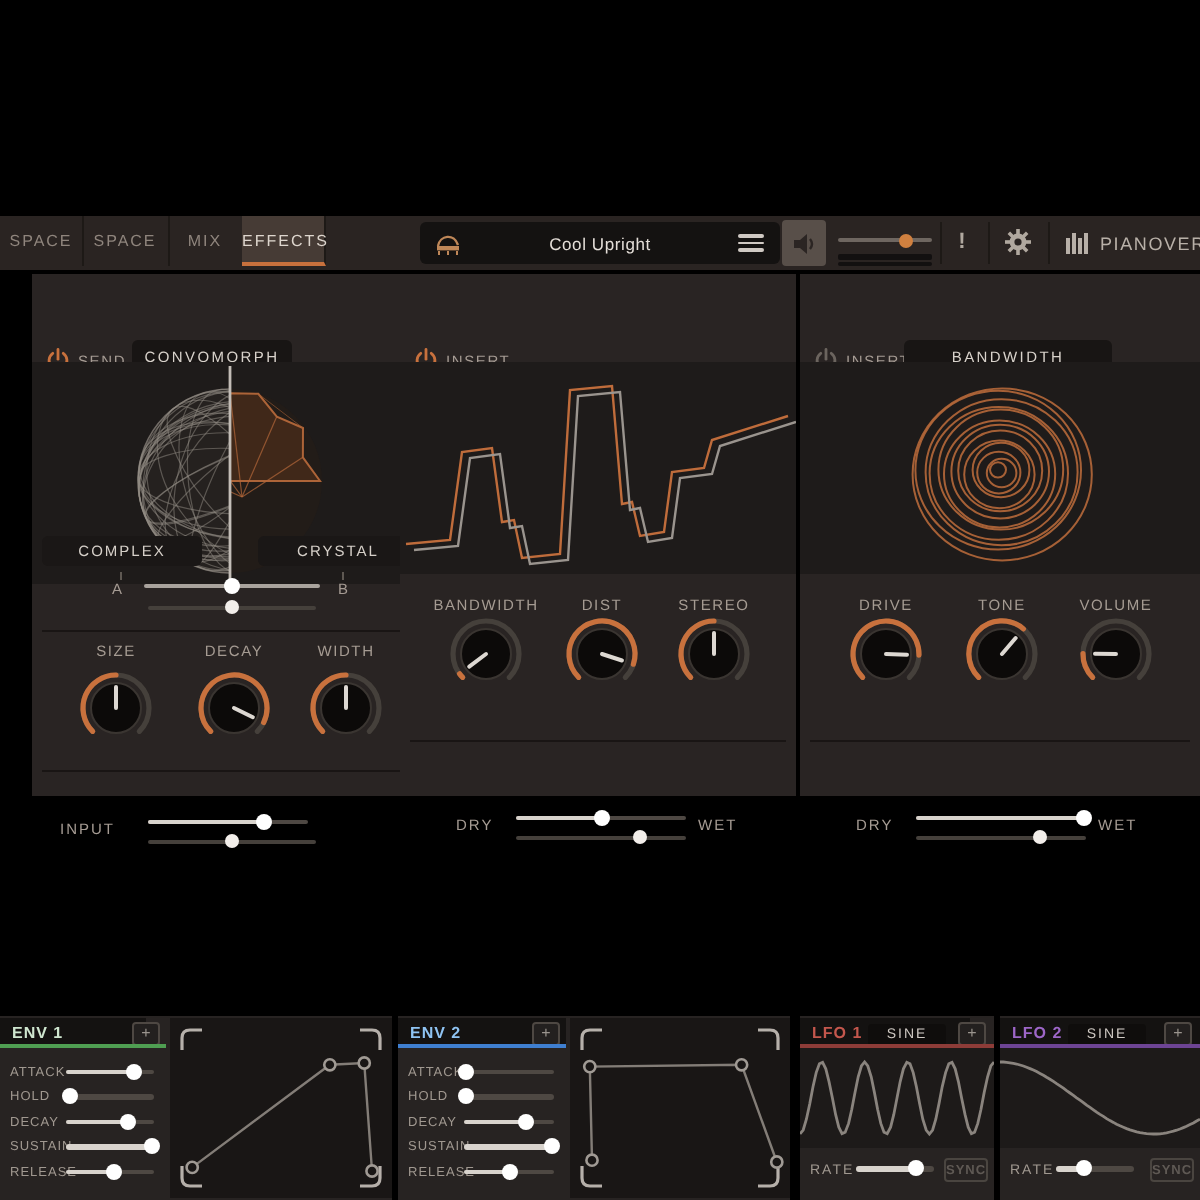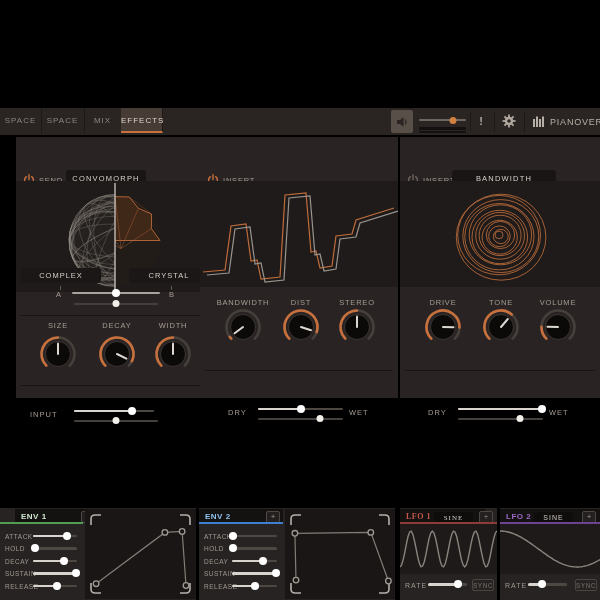--- a/index.html
+++ b/index.html
@@ -74,20 +74,35 @@
 
 <div id="stage">
 <div id="ui">
 
   <div id="topbar">
     <div class="tab" style="left:0;width:41px">SPACE</div>
     <div class="tab" style="left:41px;width:43px">SPACE</div>
     <div class="tab" style="left:84px;width:37px">MIX</div>
     <div class="tab active" style="left:121px;width:41px">EFFECTS</div>
 
+    <div id="presetbox">
+      <svg width="14" height="13" viewBox="0 0 14 13" style="margin-left:7px">
+        <path d="M2,8 C3,2.5 10,1.5 12,7.5" fill="none" stroke="#bf8758" stroke-width="1.2"></path>
+        <rect x="1.5" y="8" width="11" height="2.2" fill="#bf8758"></rect>
+        <rect x="2" y="10.5" width="1" height="2" fill="#bf8758"></rect>
+        <rect x="6.5" y="10.5" width="1" height="2" fill="#bf8758"></rect>
+        <rect x="11" y="10.5" width="1" height="2" fill="#bf8758"></rect>
+      </svg>
+      <div id="presetname">Cool Upright</div>
+      <div class="menuicon">
+            <div></div>
+            <div></div>
+            <div></div>
+          </div>
+    </div>
 
     <div id="speakerbox">
       <svg width="14" height="14" viewBox="0 0 14 14">
         <polygon points="2,5 5,5 8.5,2 8.5,12 5,9 2,9" fill="#2b2523"></polygon>
         <path d="M10,4.5 Q12,7 10,9.5" fill="none" stroke="#2b2523" stroke-width="1.2"></path>
       </svg>
     </div>
 
     <div id="volslider" class="vol">
       <div class="track"></div>
@@ -343,21 +358,21 @@
     </div>
     <div class="sliderlabel" style="left:149px;top:271px">WET</div>
     <div class="modslider" style="left:58px;top:278px;width:85px">
       <div class="track"></div>
           <div class="dot" style="left: 73%;"></div>
     </div>
   </div>
 
   <div id="modrow">
         <div class="mpanel" style="left: 0px; width: 196px;">
-          <div class="mhead" style="width: 73px; margin-left: 15px;">
+          <div class="mhead" style="width: 73px;">
             <div class="mtitle" style="color: rgb(207, 230, 207);">ENV 1</div>
             <div class="addbtn" style="left: 66px;">+</div>
           </div>
           <div class="underline" style="width: 83px; background: rgb(79, 158, 82);"></div>
           <div class="prow-label" style="left: 5px; top: 24.5px;">ATTACK</div>
           <div class="hslider" style="left: 33px; top: 23px; width: 44px;">
             <div class="track"></div>
             <div class="fill" style="width: 78%;"></div>
             <div class="dot" style="left: 78%;"></div>
           </div>
@@ -439,21 +454,21 @@
               <path d="M6,74 L6,80 Q6,84 10,84 L16,84" fill="none" stroke="#b6b0aa" stroke-width="1.6"></path>
               <path d="M94,84 L100,84 Q104,84 104,80 L104,74" fill="none" stroke="#b6b0aa" stroke-width="1.6"></path>
               <polyline points="11,71.10000000000001 9.9,24.3 85.8,23.400000000000002 103.39999999999999,72" fill="none" stroke="#837d77" stroke-width="1.2"></polyline>
               <circle cx="11" cy="71.10000000000001" r="2.8" fill="#191615" stroke="#a09a94" stroke-width="1.3"></circle>
               <circle cx="9.9" cy="24.3" r="2.8" fill="#191615" stroke="#a09a94" stroke-width="1.3"></circle>
               <circle cx="85.8" cy="23.400000000000002" r="2.8" fill="#191615" stroke="#a09a94" stroke-width="1.3"></circle>
               <circle cx="103.39999999999999" cy="72" r="2.8" fill="#191615" stroke="#a09a94" stroke-width="1.3"></circle>
             </svg></div>
         </div>
         <div class="mpanel" style="left: 400px; width: 97px;">
-          <div class="mhead" style="width: 85px; font-family: Liberation Serif, serif;">
+          <div class="mhead" style="width: 85px;">
             <div class="mtitle" style="color: rgb(196, 87, 77);">LFO 1</div>
             <div class="shapebox" style="left: 34px; width: 39px;">SINE</div>
             <div class="addbtn" style="left: 79px;">+</div>
           </div>
           <div class="underline" style="width: 97px; background: rgb(141, 60, 56);"></div>
           <div class="wavebox"><svg width="97" height="50" viewBox="0 0 97 50">
               <path d="M0.0,43.0 L1.6,41.0 L3.2,35.6 L4.9,27.8 L6.5,19.4 L8.1,12.3 L9.7,7.9 L11.3,7.2 L12.9,10.4 L14.5,16.8 L16.2,25.0 L17.8,33.2 L19.4,39.6 L21.0,42.8 L22.6,42.1 L24.3,37.7 L25.9,30.6 L27.5,22.2 L29.1,14.4 L30.7,9.0 L32.3,7.0 L33.9,9.0 L35.6,14.4 L37.2,22.2 L38.8,30.6 L40.4,37.7 L42.0,42.1 L43.6,42.8 L45.3,39.6 L46.9,33.2 L48.5,25.0 L50.1,16.8 L51.7,10.4 L53.4,7.2 L55.0,7.9 L56.6,12.3 L58.2,19.4 L59.8,27.8 L61.4,35.6 L63.1,41.0 L64.7,43.0 L66.3,41.0 L67.9,35.6 L69.5,27.8 L71.1,19.4 L72.8,12.3 L74.4,7.9 L76.0,7.2 L77.6,10.4 L79.2,16.8 L80.8,25.0 L82.5,33.2 L84.1,39.6 L85.7,42.8 L87.3,42.1 L88.9,37.7 L90.5,30.6 L92.1,22.2 L93.8,14.4 L95.4,9.0 L97.0,7.0" fill="none" stroke="#8a847e" stroke-width="1.4"></path>
             </svg></div>
           <div class="prow-label" style="left: 5px; top: 74px; font-size: 7px; letter-spacing: 1px;">RATE</div>
           <div class="hslider" style="left: 28px; top: 71.5px; width: 39px;">

